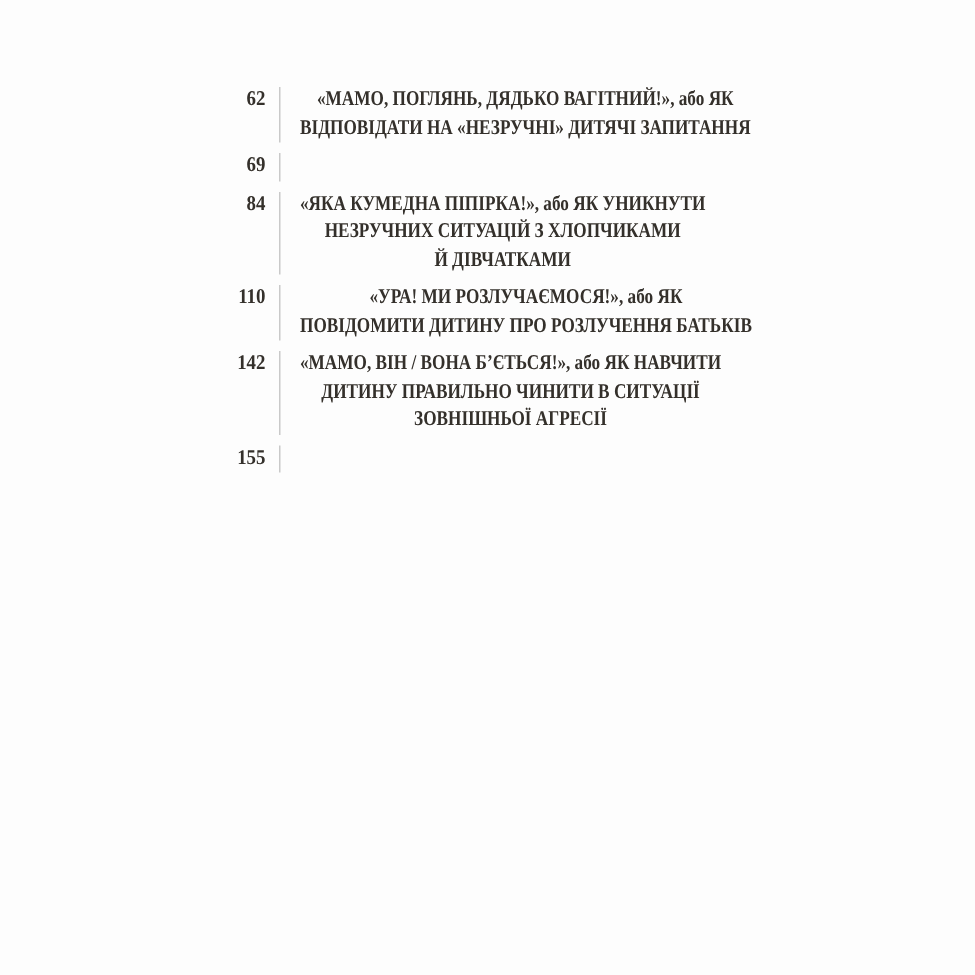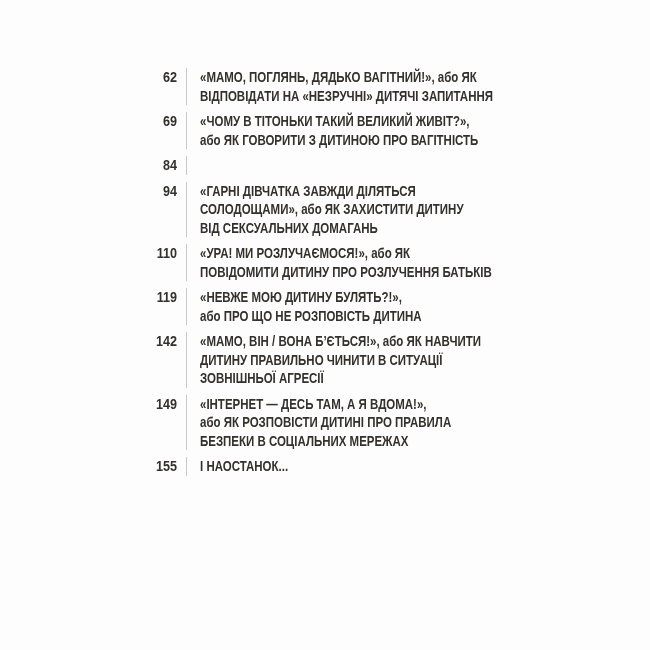--- a/index.html
+++ b/index.html
@@ -10,22 +10,23 @@
   .page {
     position: relative;
     width: 650px;
     height: 650px;
     background: #fdfdfd;
     overflow: hidden;
     font-family: "Liberation Sans", sans-serif;
   }
   .toc {
     position: absolute;
-    top: 68px;
+    top: 58px;
     left: 130px;
+    font-family: Liberation Serif, serif;
   }
   .toc-entry {
     display: flex;
     align-items: stretch;
     margin-bottom: 7px;
   }
   .toc-page-number {
     width: 47px;
     flex: 0 0 47px;
     text-align: right;
@@ -37,20 +38,21 @@
     transform-origin: 100% 0;
   }
   .toc-separator {
     width: 1px;
     flex: 0 0 1px;
     background: #c9c9c9;
     margin-left: 9px;
   }
   .toc-titles {
     padding-left: 13px;
+    text-align: center;
   }
   .toc-title-line {
     font-weight: 700;
     font-size: 14px;
     line-height: 18.5px;
     color: #34302b;
     white-space: nowrap;
     transform: scaleX(0.82);
     transform-origin: 0 50%;
   }
@@ -65,82 +67,54 @@
     <div class="toc-separator"></div>
     <div class="toc-titles">
           <div class="toc-title-line">«МАМО, ПОГЛЯНЬ, ДЯДЬКО ВАГІТНИЙ!», або ЯК</div>
           <div class="toc-title-line">ВІДПОВІДАТИ НА «НЕЗРУЧНІ» ДИТЯЧІ ЗАПИТАННЯ</div>
         </div>
   </div>
 
   <div class="toc-entry">
     <div class="toc-page-number">69</div>
     <div class="toc-separator"></div>
-    <div class="toc-titles">
-          <div class="toc-title-line">«ЧОМУ В ТІТОНЬКИ ТАКИЙ ВЕЛИКИЙ ЖИВІТ?»,</div>
-          <div class="toc-title-line">або ЯК ГОВОРИТИ З ДИТИНОЮ ПРО ВАГІТНІСТЬ</div>
-        </div>
   </div>
 
 
   <div class="toc-entry">
     <div class="toc-page-number">84</div>
     <div class="toc-separator"></div>
+    <div class="toc-titles">
+          <div class="toc-title-line">«ЯКА КУМЕДНА ПІПІРКА!», або ЯК УНИКНУТИ</div>
+          <div class="toc-title-line">НЕЗРУЧНИХ СИТУАЦІЙ З ХЛОПЧИКАМИ</div>
+          <div class="toc-title-line">Й ДІВЧАТКАМИ</div>
+        </div>
   </div>
 
-  <div class="toc-entry">
-    <div class="toc-page-number">94</div>
-    <div class="toc-separator"></div>
-    <div class="toc-titles">
-          <div class="toc-title-line">«ГАРНІ ДІВЧАТКА ЗАВЖДИ ДІЛЯТЬСЯ</div>
-          <div class="toc-title-line">СОЛОДОЩАМИ», або ЯК ЗАХИСТИТИ ДИТИНУ</div>
-          <div class="toc-title-line">ВІД СЕКСУАЛЬНИХ ДОМАГАНЬ</div>
-        </div>
-  </div>
 
 
   <div class="toc-entry">
     <div class="toc-page-number">110</div>
     <div class="toc-separator"></div>
     <div class="toc-titles">
           <div class="toc-title-line">«УРА! МИ РОЗЛУЧАЄМОСЯ!», або ЯК</div>
           <div class="toc-title-line">ПОВІДОМИТИ ДИТИНУ ПРО РОЗЛУЧЕННЯ БАТЬКІВ</div>
         </div>
   </div>
 
-  <div class="toc-entry">
-    <div class="toc-page-number">119</div>
-    <div class="toc-separator"></div>
-    <div class="toc-titles">
-          <div class="toc-title-line">«НЕВЖЕ МОЮ ДИТИНУ БУЛЯТЬ?!»,</div>
-          <div class="toc-title-line">або ПРО ЩО НЕ РОЗПОВІСТЬ ДИТИНА</div>
-        </div>
-  </div>
 
   <div class="toc-entry">
     <div class="toc-page-number">142</div>
     <div class="toc-separator"></div>
     <div class="toc-titles">
           <div class="toc-title-line">«МАМО, ВІН / ВОНА Б’ЄТЬСЯ!», або ЯК НАВЧИТИ</div>
           <div class="toc-title-line">ДИТИНУ ПРАВИЛЬНО ЧИНИТИ В СИТУАЦІЇ</div>
           <div class="toc-title-line">ЗОВНІШНЬОЇ АГРЕСІЇ</div>
         </div>
   </div>
 
-  <div class="toc-entry">
-    <div class="toc-page-number">149</div>
-    <div class="toc-separator"></div>
-    <div class="toc-titles">
-          <div class="toc-title-line">«ІНТЕРНЕТ — ДЕСЬ ТАМ, А Я ВДОМА!»,</div>
-          <div class="toc-title-line">або ЯК РОЗПОВІСТИ ДИТИНІ ПРО ПРАВИЛА</div>
-          <div class="toc-title-line">БЕЗПЕКИ В СОЦІАЛЬНИХ МЕРЕЖАХ</div>
-        </div>
-  </div>
 
   <div class="toc-entry">
     <div class="toc-page-number">155</div>
     <div class="toc-separator"></div>
-    <div class="toc-titles">
-          <div class="toc-title-line">І НАОСТАНОК...</div>
-        </div>
   </div>
 </div>
 </div>
 
 </body></html>

